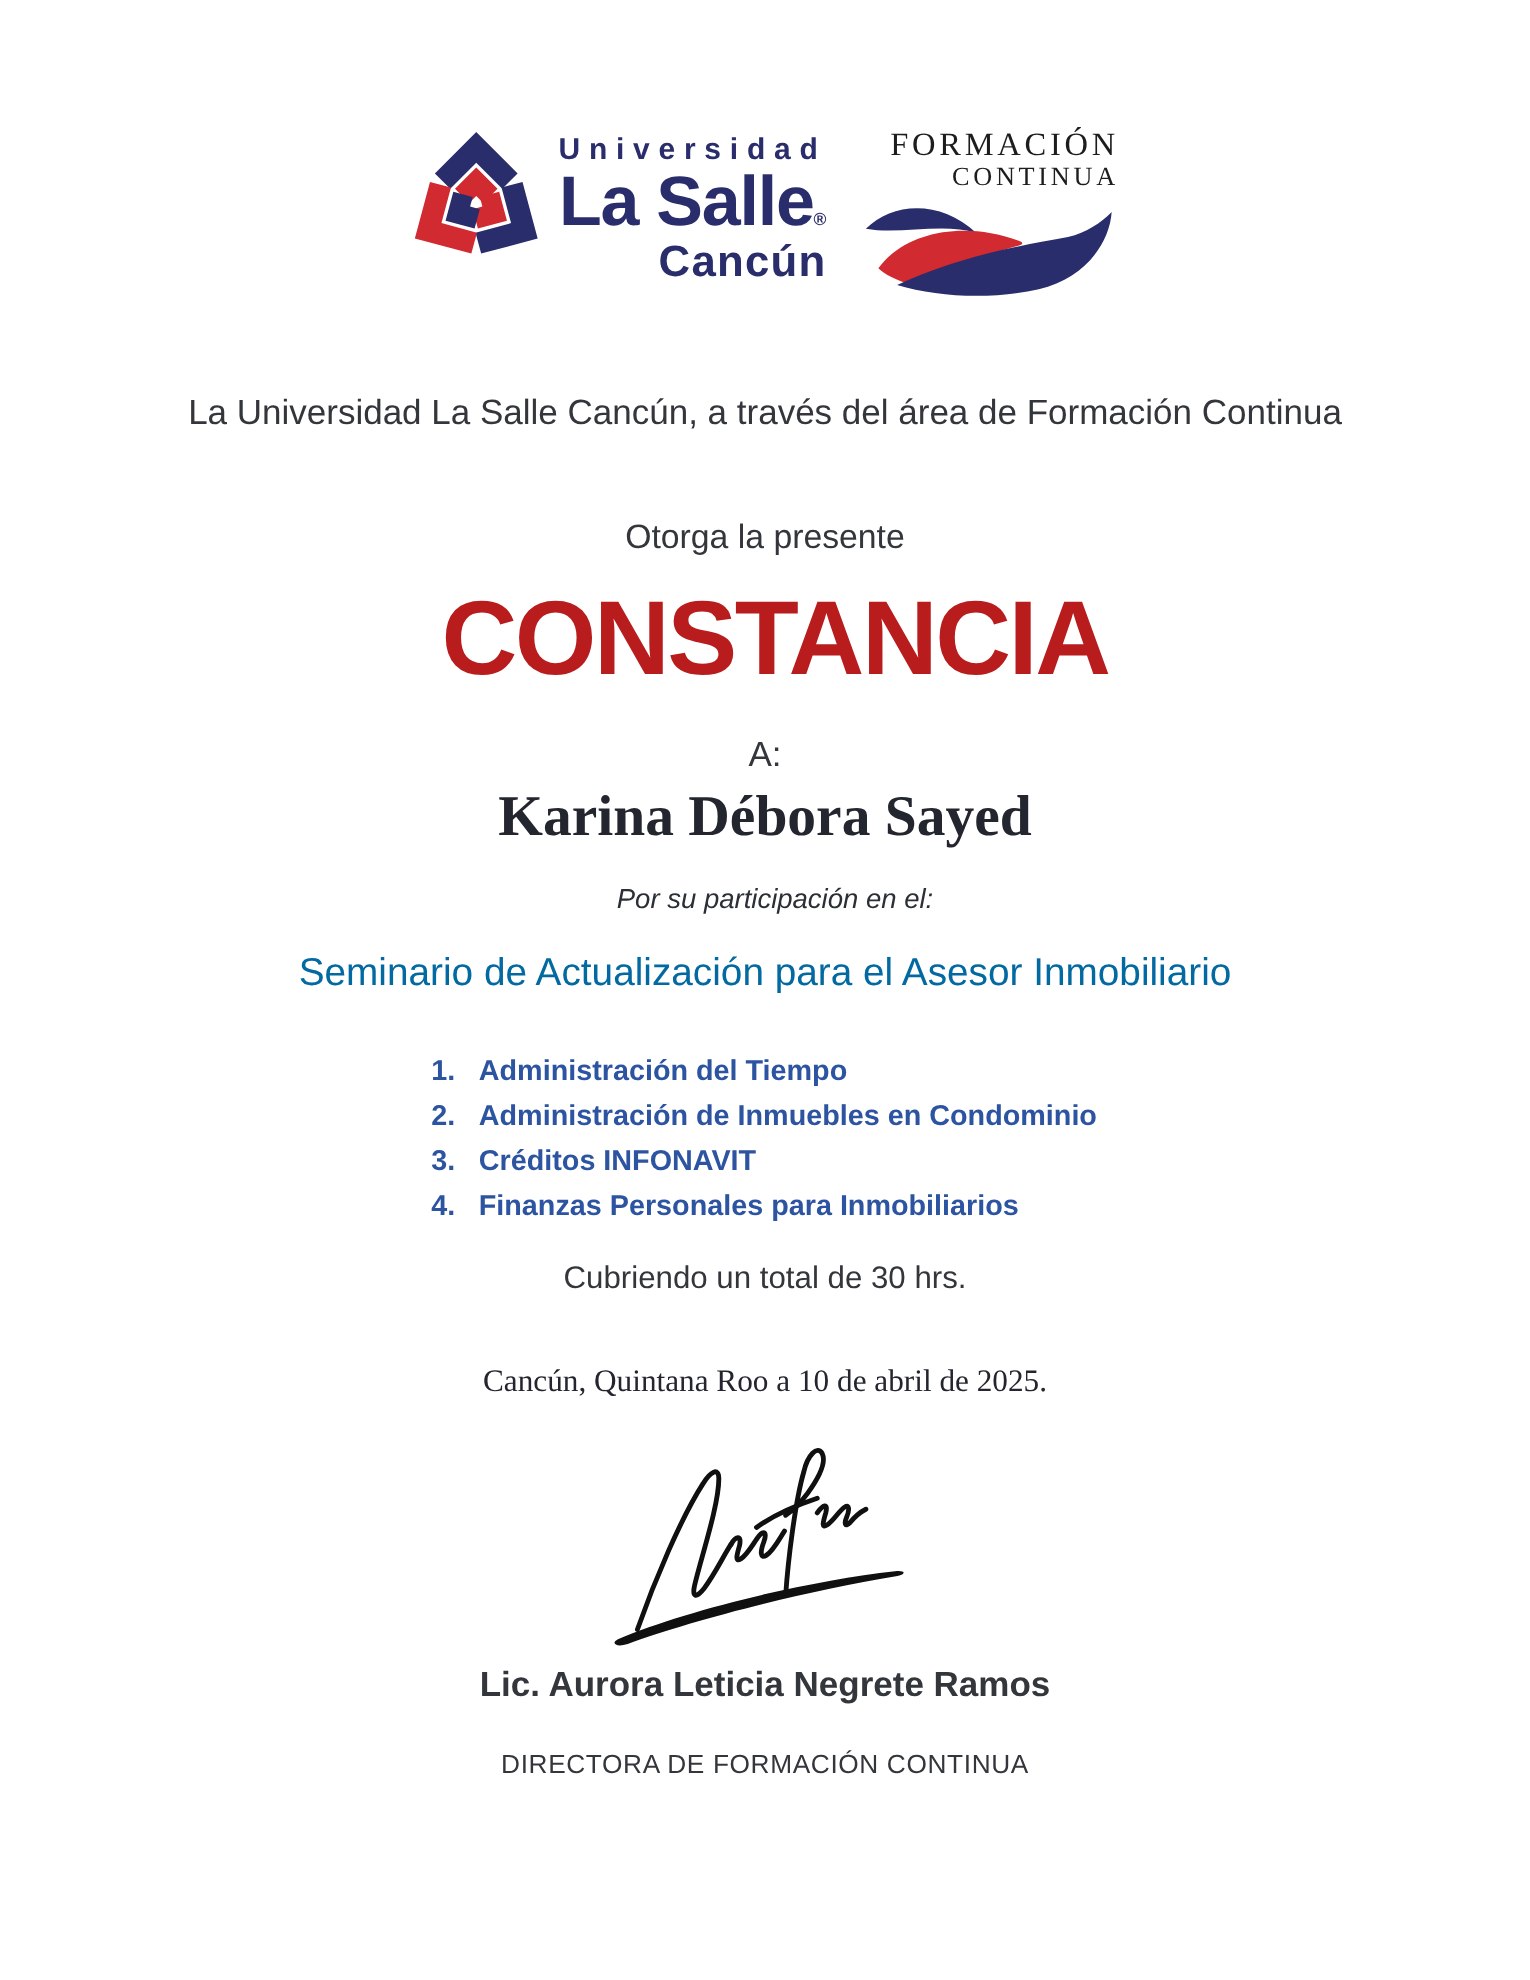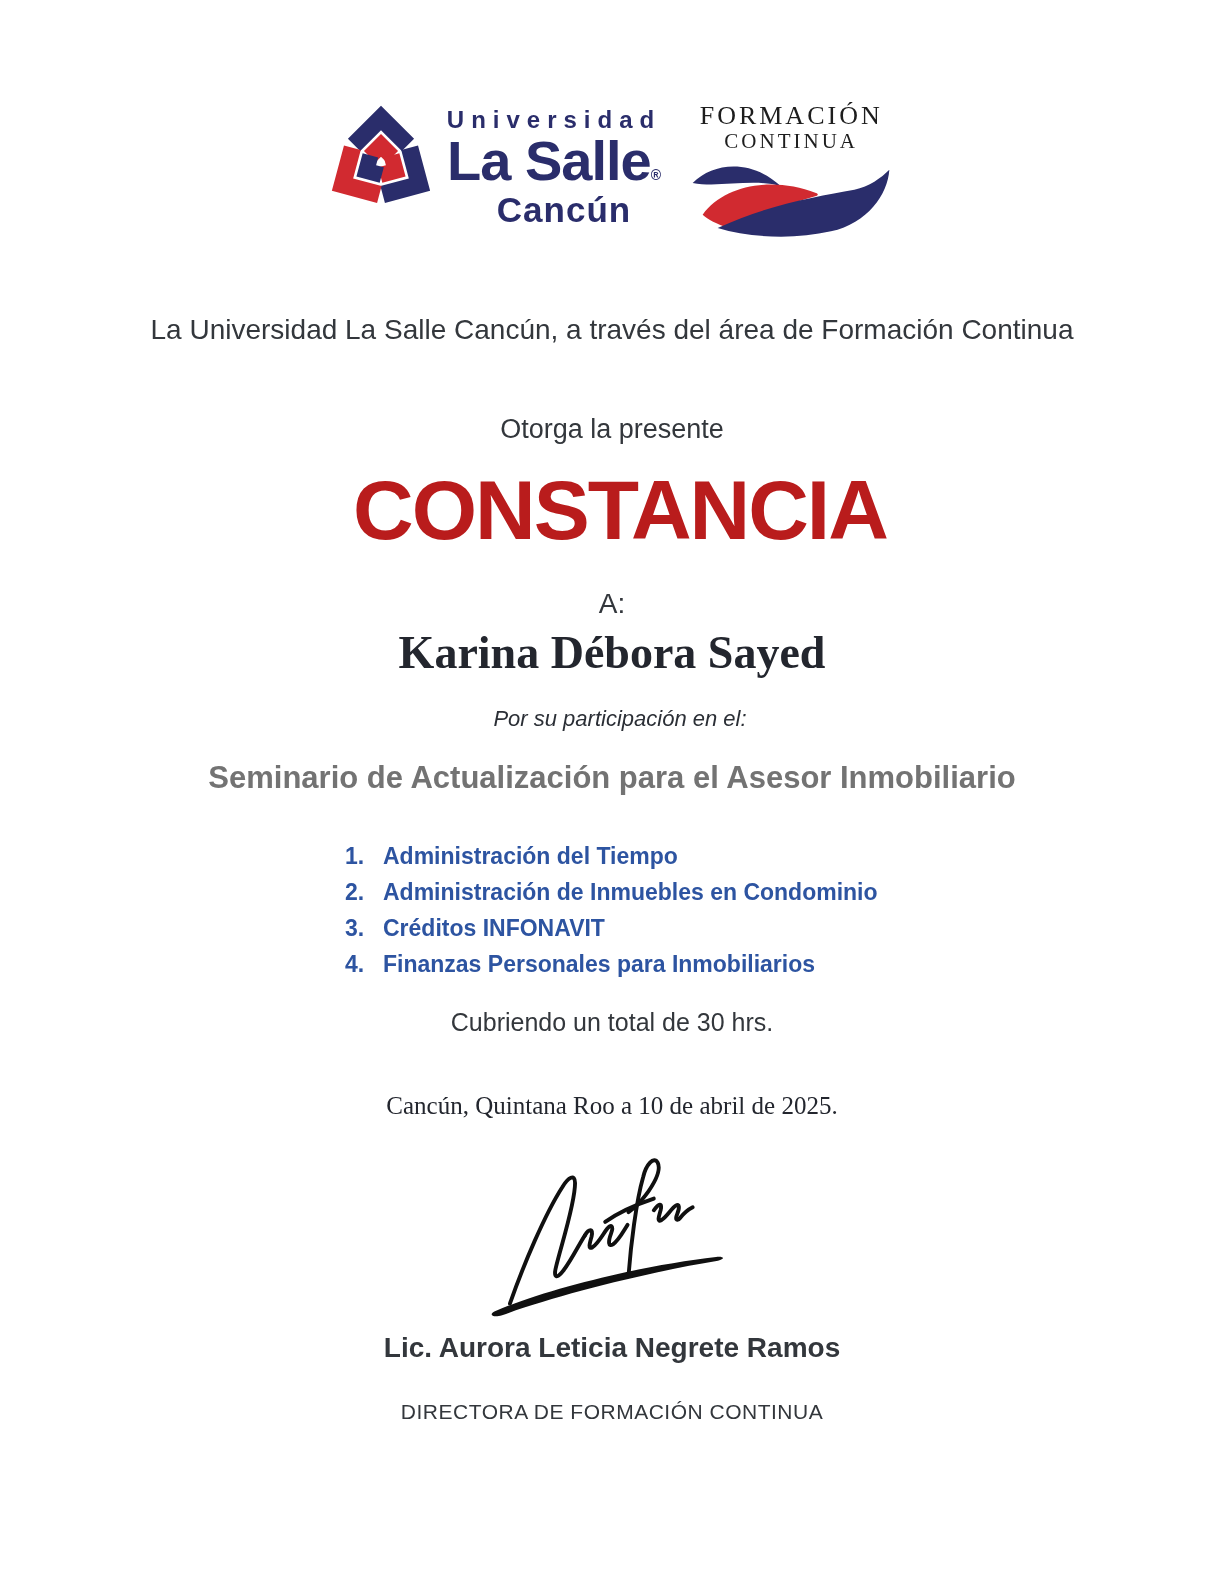--- a/index.html
+++ b/index.html
@@ -12,37 +12,37 @@
     overflow:hidden;
   }
   .centered{position:absolute;left:0;right:0;text-align:center;}
 
   
   .header-row{
     position:absolute;top:100px;left:0;right:0;
     display:flex;justify-content:center;align-items:flex-start;gap:26px;
   }
   .uni-logo{display:flex;align-items:flex-start;gap:14px;}
-  .wordmark{display:flex;flex-direction:column;align-items:center;color:#2A2D6B;}
+  .wordmark{display:flex;flex-direction:column;align-items:flex-end;color:#2A2D6B;}
   .wm-universidad{font-size:24px;font-weight:bold;letter-spacing:7px;line-height:1;margin-top:8px;}
   .wm-lasalle{font-size:56px;font-weight:bold;letter-spacing:-1px;line-height:1.05;}
   .wm-reg{font-size:14px;font-weight:bold;vertical-align:baseline;letter-spacing:0;}
   .wm-cancun{font-size:35px;font-weight:bold;letter-spacing:1px;line-height:1.1;margin-left:20px;}
-  .fc-block{display:flex;flex-direction:column;align-items:center;margin-top:2px;}
+  .fc-block{display:flex;flex-direction:column;align-items:flex-end;margin-top:2px;}
   .fc-line1{font-family:"Liberation Serif", serif;font-size:26px;letter-spacing:3px;color:#1d1d1d;line-height:1.05;}
   .fc-line2{font-family:"Liberation Serif", serif;font-size:21px;letter-spacing:3px;color:#1d1d1d;line-height:1.15;}
 
   
   .intro{top:314px;font-size:28px;color:#33373C;}
   .otorga{top:414px;font-size:27px;color:#33373C;}
   .constancia{top:462px;font-size:84px;font-weight:bold;letter-spacing:-2px;color:#b91c1c;padding-left:16px;}
   .to-label{top:588px;font-size:28px;color:#33373C;}
   .recipient{top:626px;font-family:"Liberation Serif", serif;font-size:46px;font-weight:bold;color:#23262E;}
   .participation{top:706px;font-size:22px;font-style:italic;color:#2B2F36;padding-left:16px;}
-  .seminar{top:760px;font-size:31px;font-weight:bold;color:#737373;}
+  .seminar{top:760px;font-size:31px;font-weight:normal;color:#0369a1;}
 
   .topics{position:absolute;top:843px;left:345px;}
   .topic-row{display:flex;align-items:baseline;height:36px;}
   .topic-num{width:38px;font-size:23px;font-weight:bold;color:#2D54A1;}
   .topic-label{font-size:23px;font-weight:bold;color:#2D54A1;}
 
   .hours{top:1008px;font-size:25px;font-weight:normal;color:#33373C;}
   .dateline{top:1092px;font-family:Liberation Serif, serif;font-size:25px;color:#23262E;}
 
   

